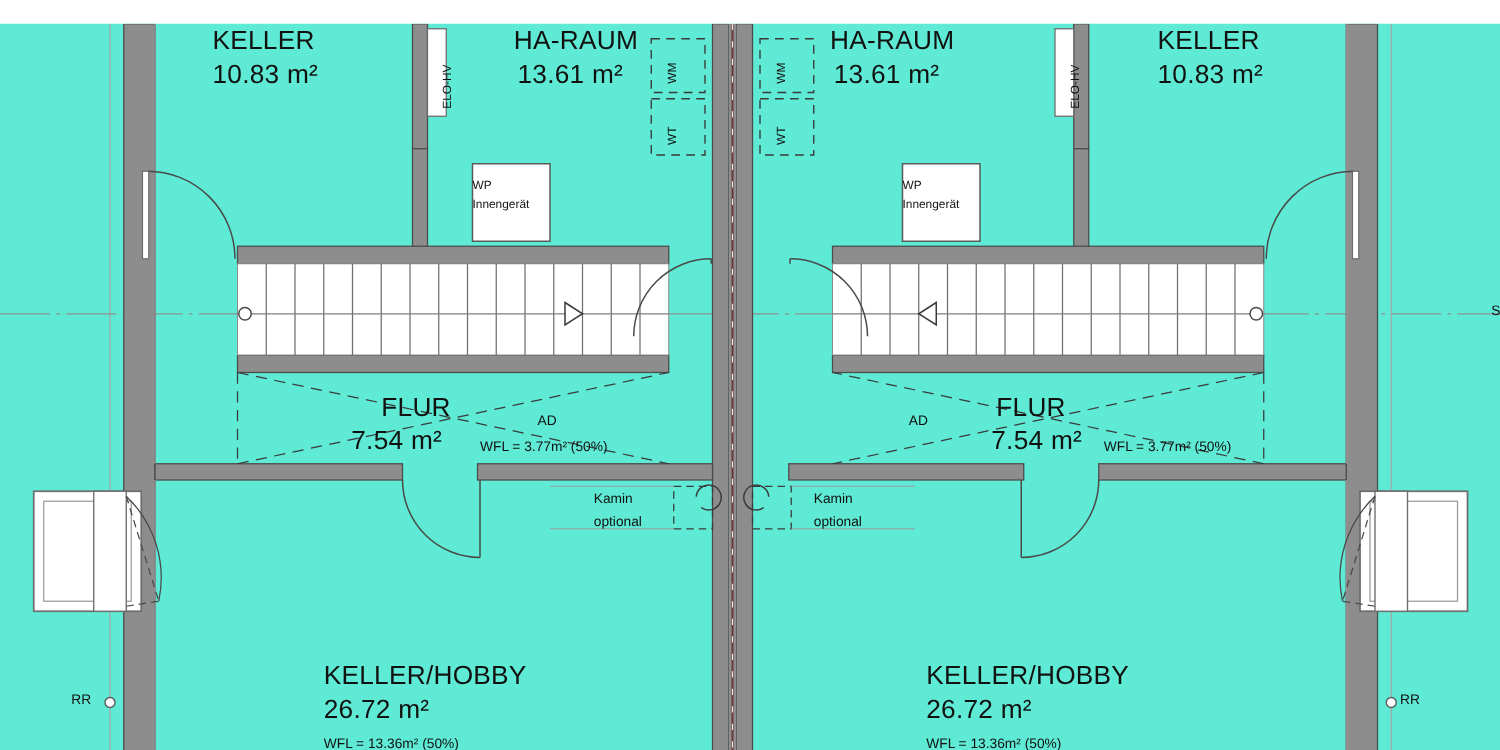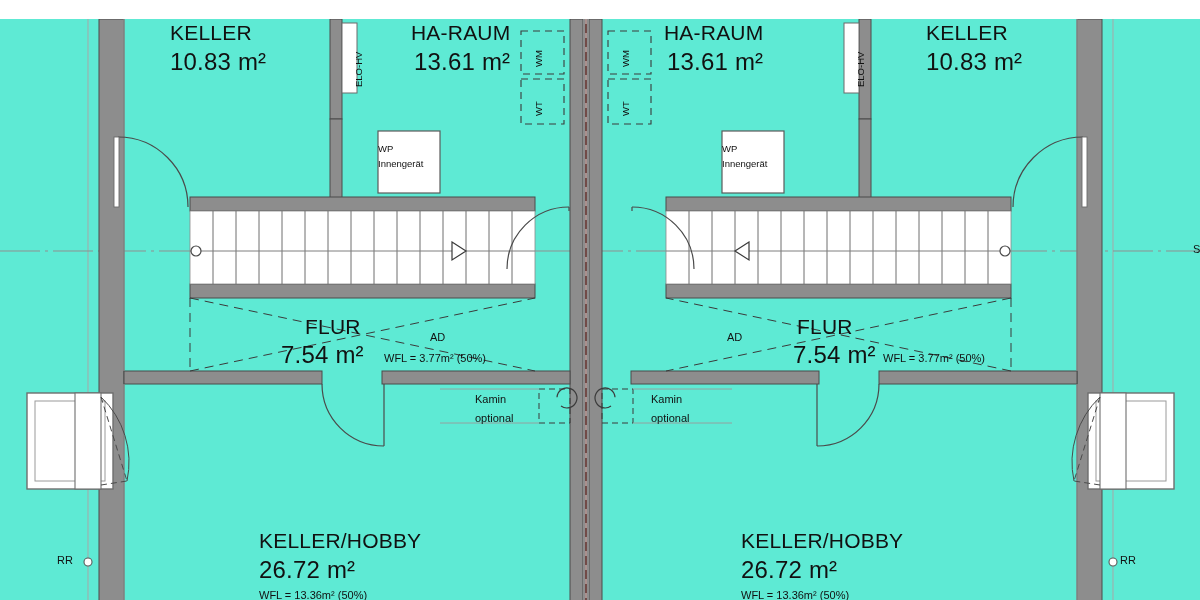--- a/index.html
+++ b/index.html
@@ -1,21 +1,21 @@
 <!DOCTYPE html>
 <html><head>
 <meta charset="utf-8">
 <style>
   html,body{margin:0;padding:0;background:#ffffff;}
   body{font-family:"Liberation Sans", sans-serif;}
   #plan{position:relative;width:1200px;height:600px;background:#5eead4;overflow:hidden;margin-top:19px;}
   svg{position:absolute;left:0;top:0;}
   .lbl{position:absolute;color:#111;white-space:nowrap;}
   .room-name{font-size:21px;letter-spacing:.2px;}
-  .room-area{font-size:24px;letter-spacing:.2px;}
+  .room-area{font-size:21px;letter-spacing:.2px;}
   .wfl{font-size:11px;}
   .small{font-size:11px;}
   .tiny{font-size:9.5px;}
   .rot{transform:rotate(-90deg);transform-origin:left top;}
   .ctr{text-align:left;}
 </style>
 </head>
 <body>
 
 <div id="plan">

